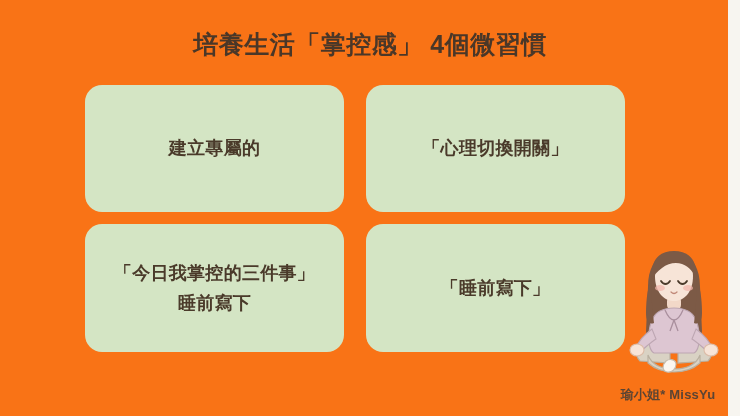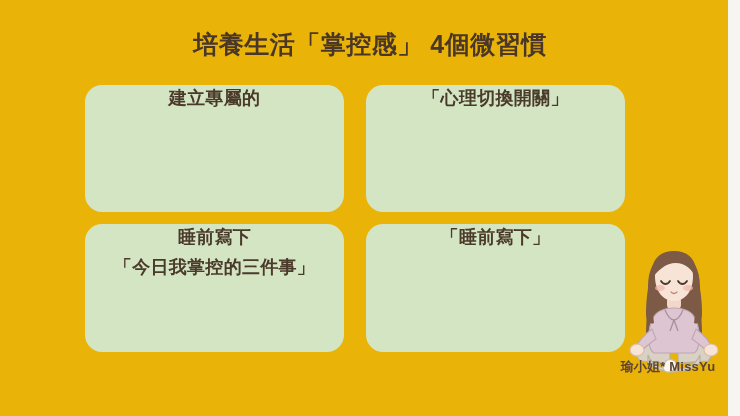--- a/index.html
+++ b/index.html
@@ -15,21 +15,21 @@
     background:#f7f5f0;
     font-family:"Liberation Sans","DejaVu Sans",sans-serif;
     position:relative;
   }
 
   #slide {
     position:absolute;
     inset:0;
     width:728px;
     height:416px;
-    background:#eab308;
+    background:#f97316;
   }
 
   
   #title {
     position:absolute;
     top:29px;
     left:0;
     width:740px;
     text-align:center;
     font-size:25px;
@@ -62,21 +62,21 @@
   .card-cell.col2.row2 { padding:6px 0 0 11px; }
 
   .card {
     width:100%;
     height:100%;
     background:#d4e5c4;
     border-radius:17px;
     display:flex;
     flex-direction:column;
     align-items:center;
-    justify-content:flex-start;
+    justify-content:center;
     gap:3px;
   }
 
   .card-line {
     font-size:18px;
     font-weight:bold;
     color:#4a3a2a;
     letter-spacing:0.3px;
     line-height:1.5;
     text-align:center;
@@ -90,21 +90,21 @@
     top:243px;
     width:112px;
     height:132px;
   }
   #illustration svg { display:block; width:112px; height:132px; }
 
   
   #signature {
     position:absolute;
     left:600px;
-    top:358px;
+    top:386px;
     width:136px;
     text-align:center;
     font-size:13px;
     font-weight:bold;
     color:#5b4433;
     letter-spacing:0.2px;
     white-space:nowrap;
   }
 </style>
 </head>
@@ -123,22 +123,22 @@
     </div>
 
     <div class="card-cell col2 row1">
       <div class="card">
         <div class="card-line">「心理切換開關」</div>
       </div>
     </div>
 
     <div class="card-cell col1 row2">
       <div class="card">
+        <div class="card-line">「今日我掌控的三件事」</div>
         <div class="card-line">睡前寫下</div>
-        <div class="card-line">「今日我掌控的三件事」</div>
       </div>
     </div>
 
     <div class="card-cell col2 row2">
       <div class="card">
         <div class="card-line">「睡前寫下」</div>
       </div>
     </div>
 
   </div>

